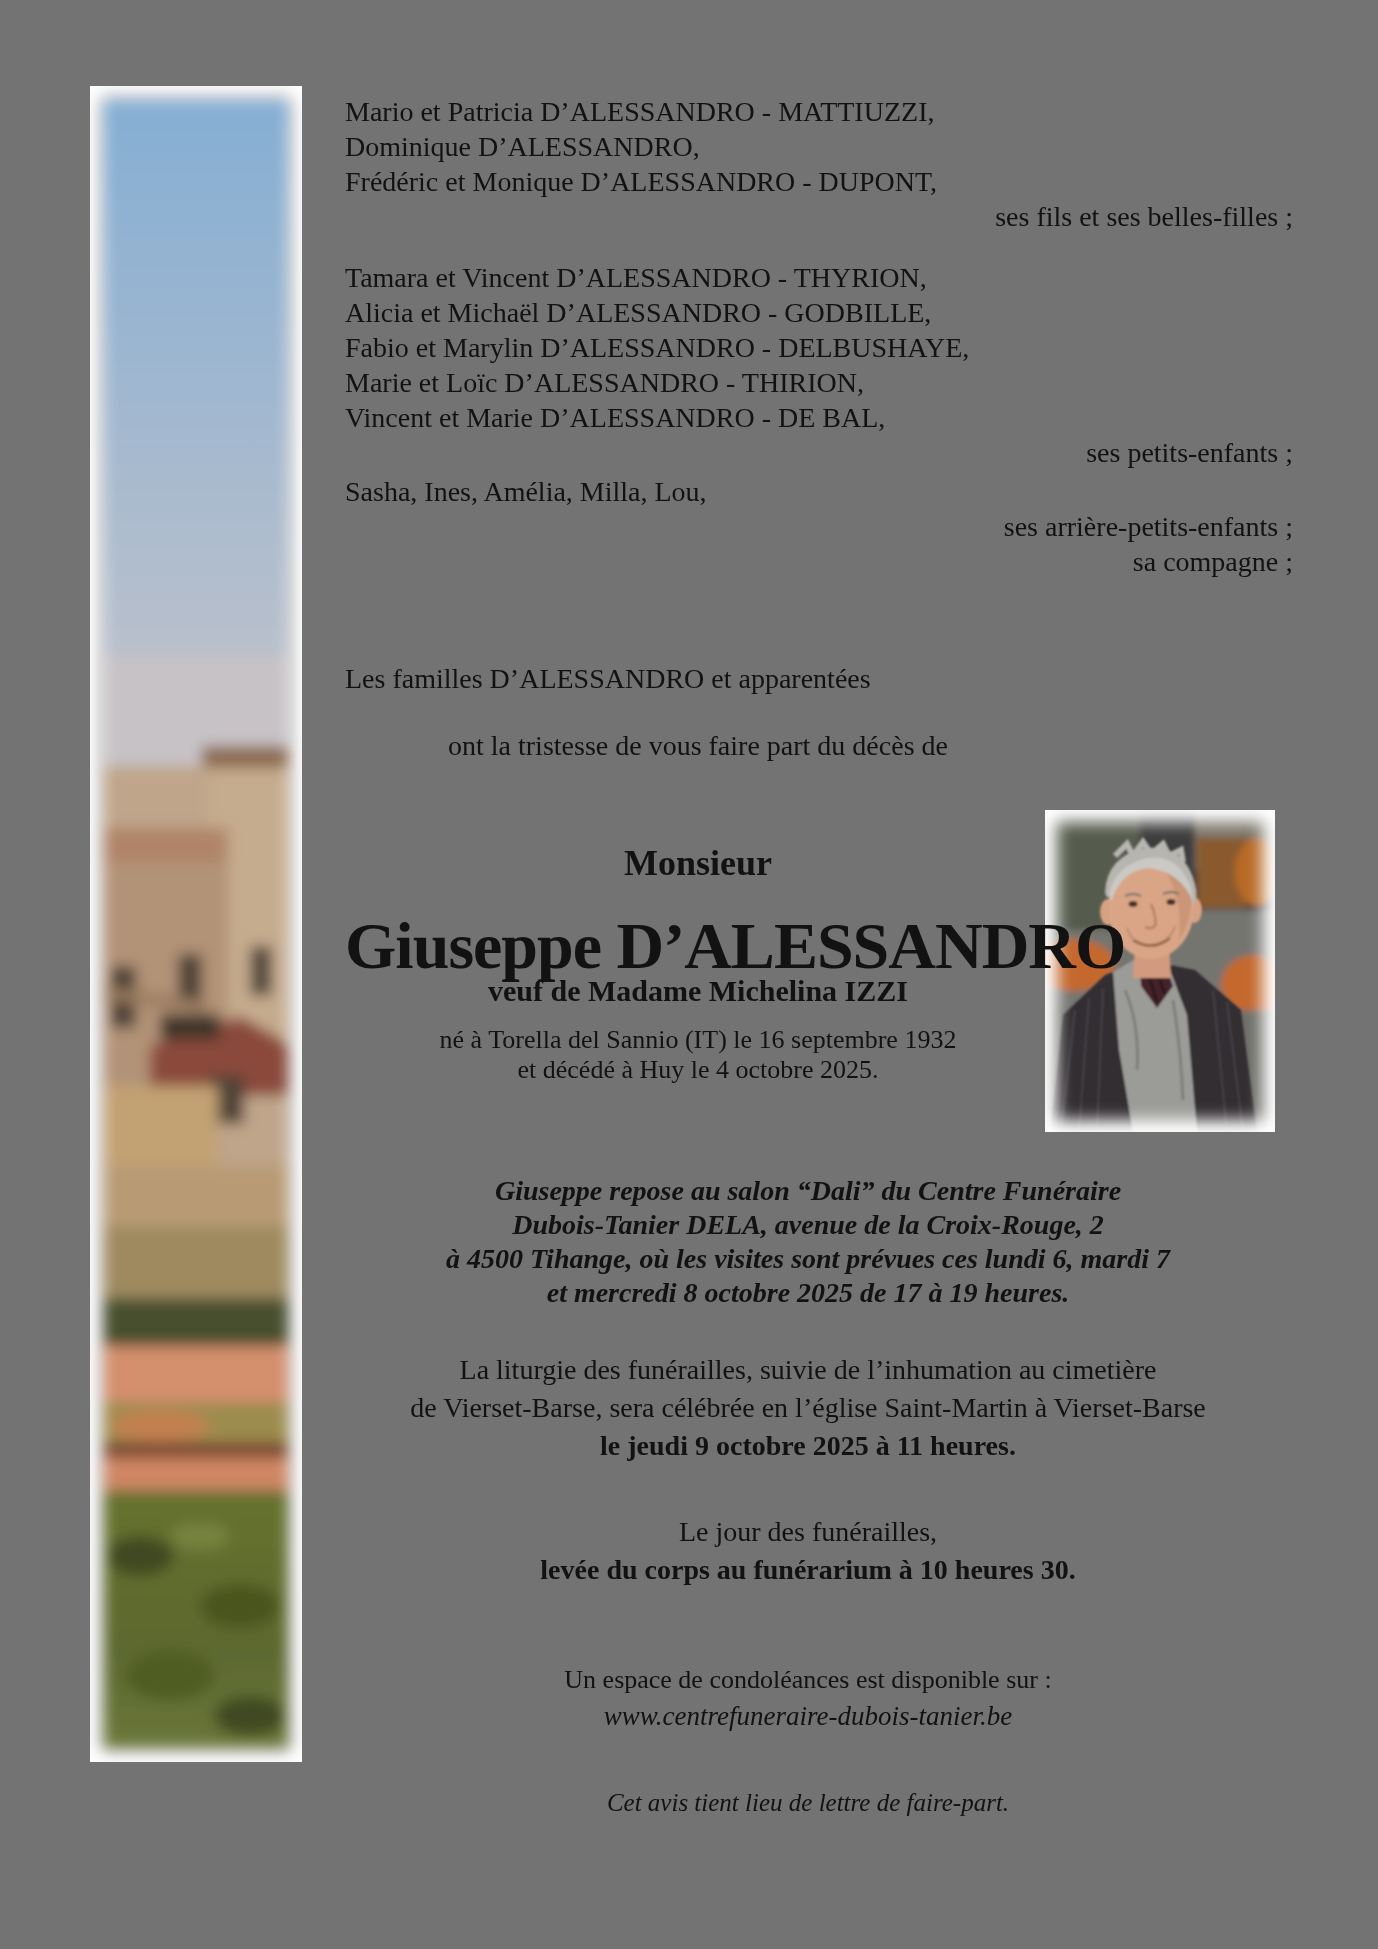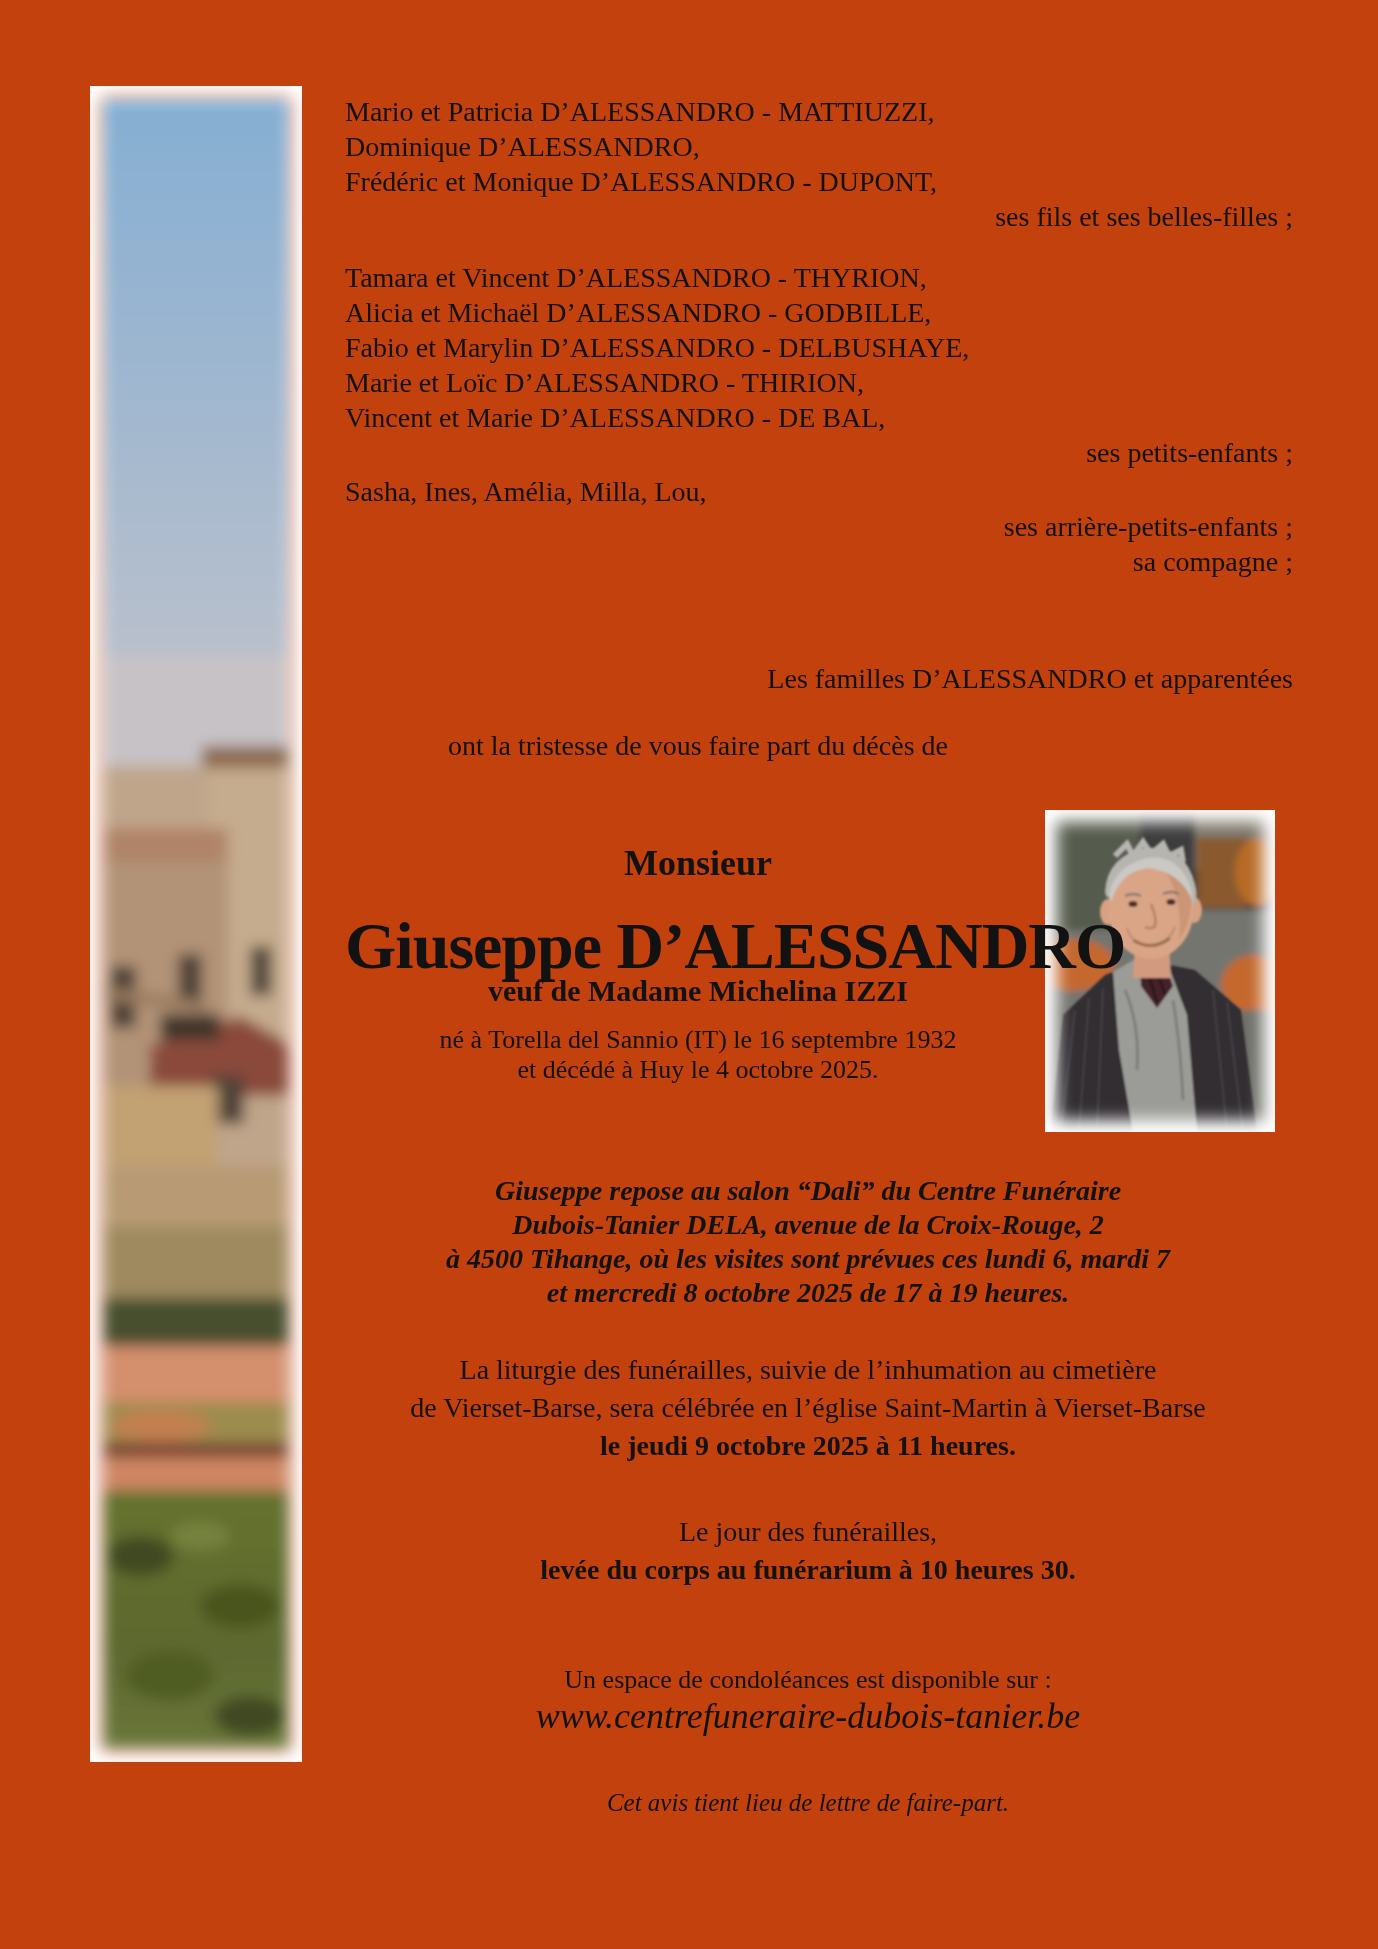--- a/index.html
+++ b/index.html
@@ -1,19 +1,19 @@
 <!DOCTYPE html>
 <html><head>
 <meta charset="utf-8">
 <style>
   html,body{margin:0;padding:0;background:#ffffff;}
   .page{
     position:relative;
     width:1378px;height:1949px;
-    background:#c2410c;
+    background:#737373;
     font-family:"Liberation Serif", serif;
     color:#121212;
     overflow:hidden;
   }
   .abs{position:absolute;}
   .txt{white-space:nowrap;}
   .names{
     left:345px;width:948px;
     font-size:28px;line-height:35px;
   }
@@ -28,21 +28,21 @@
   .monsieur{top:838px;font-size:36px;line-height:50px;font-weight:bold;}
   .deceased-name{top:911px;font-size:66px;line-height:70px;font-weight:bold;letter-spacing:-1px;}
   .widower{top:974px;font-size:30px;line-height:34px;font-weight:bold;}
   .dates{top:1025px;font-size:26px;line-height:30px;}
   .visitation{top:1174px;font-size:28px;line-height:34px;font-weight:bold;font-style:italic;}
   .liturgy{top:1351px;font-size:28px;line-height:38px;}
   .liturgy .b{font-weight:bold;}
   .funeral-day{top:1513px;font-size:28px;line-height:38px;}
   .funeral-day .b{font-weight:bold;}
   .condolences{top:1662px;font-size:26px;line-height:36px;}
-  .condolences .i{font-style:italic;font-size:36px;}
+  .condolences .i{font-style:italic;font-size:27px;}
   .footer-notice{top:1788px;font-size:25px;line-height:30px;font-style:italic;}
   .photo-frame{overflow:hidden;}
   .photo-frame::after{
     content:'';position:absolute;inset:0;
     box-shadow:inset 0 0 16px 12px #ffffff;
     pointer-events:none;
   }
   .strip-frame{left:90px;top:86px;width:212px;height:1676px;}
   .portrait-frame{left:1045px;top:810px;width:230px;height:322px;}
   .photo-frame svg{display:block;width:100%;height:100%;}
@@ -180,21 +180,21 @@
     <div>Vincent et Marie D’ALESSANDRO - DE BAL,</div>
     <div class="r">ses petits-enfants ;</div>
   </div>
 
   <div class="abs txt names" style="top:474px;">
     <div>Sasha, Ines, Amélia, Milla, Lou,</div>
     <div class="r">ses arrière-petits-enfants ;</div>
     <div class="r">sa compagne ;</div>
   </div>
 
-  <div class="abs txt names" style="top:661px;text-align:right;">Les familles D’ALESSANDRO et apparentées</div>
+  <div class="abs txt names" style="top:661px;">Les familles D’ALESSANDRO et apparentées</div>
 
   <div class="abs txt center-upper intro">ont la tristesse de vous faire part du décès de</div>
   <div class="abs txt center-upper monsieur">Monsieur</div>
   <div class="abs txt center-upper deceased-name">Giuseppe D’ALESSANDRO</div>
   <div class="abs txt center-upper widower">veuf de Madame Michelina IZZI</div>
   <div class="abs center-upper dates">
     <div class="txt">né à Torella del Sannio (IT) le 16 septembre 1932</div>
     <div class="txt">et décédé à Huy le 4 octobre 2025.</div>
   </div>
 

